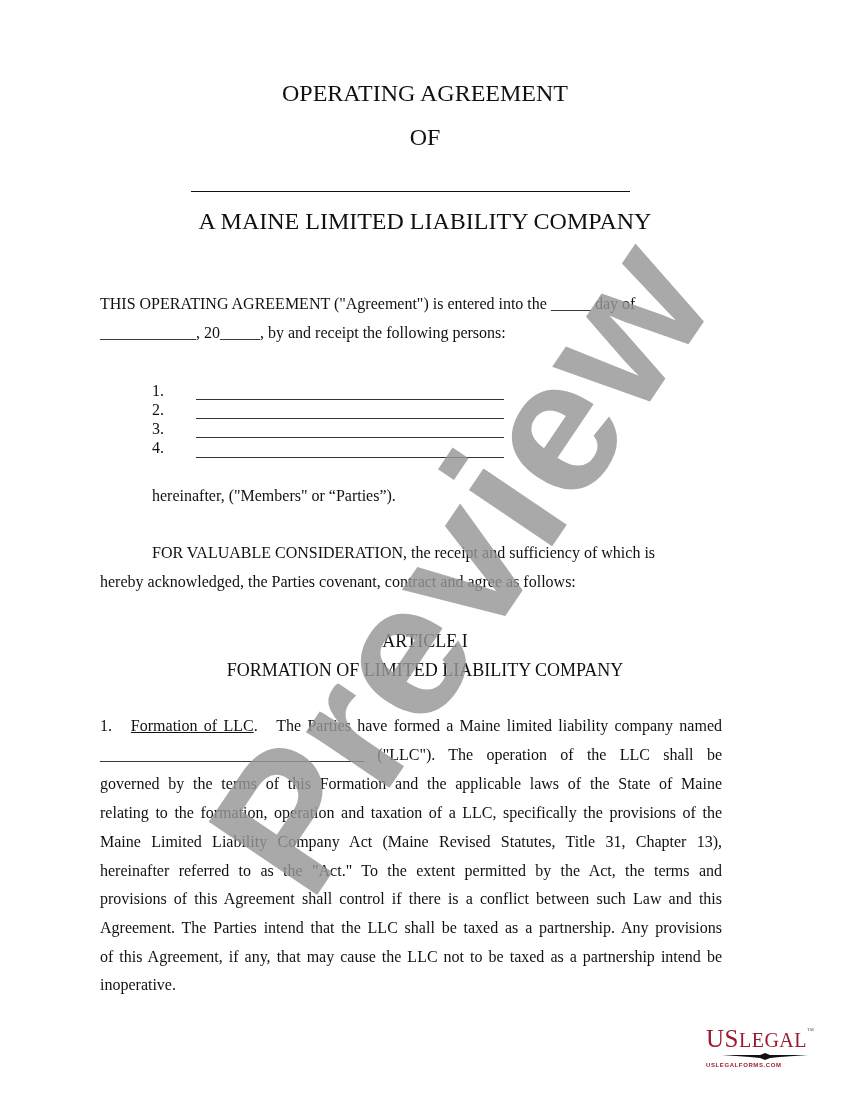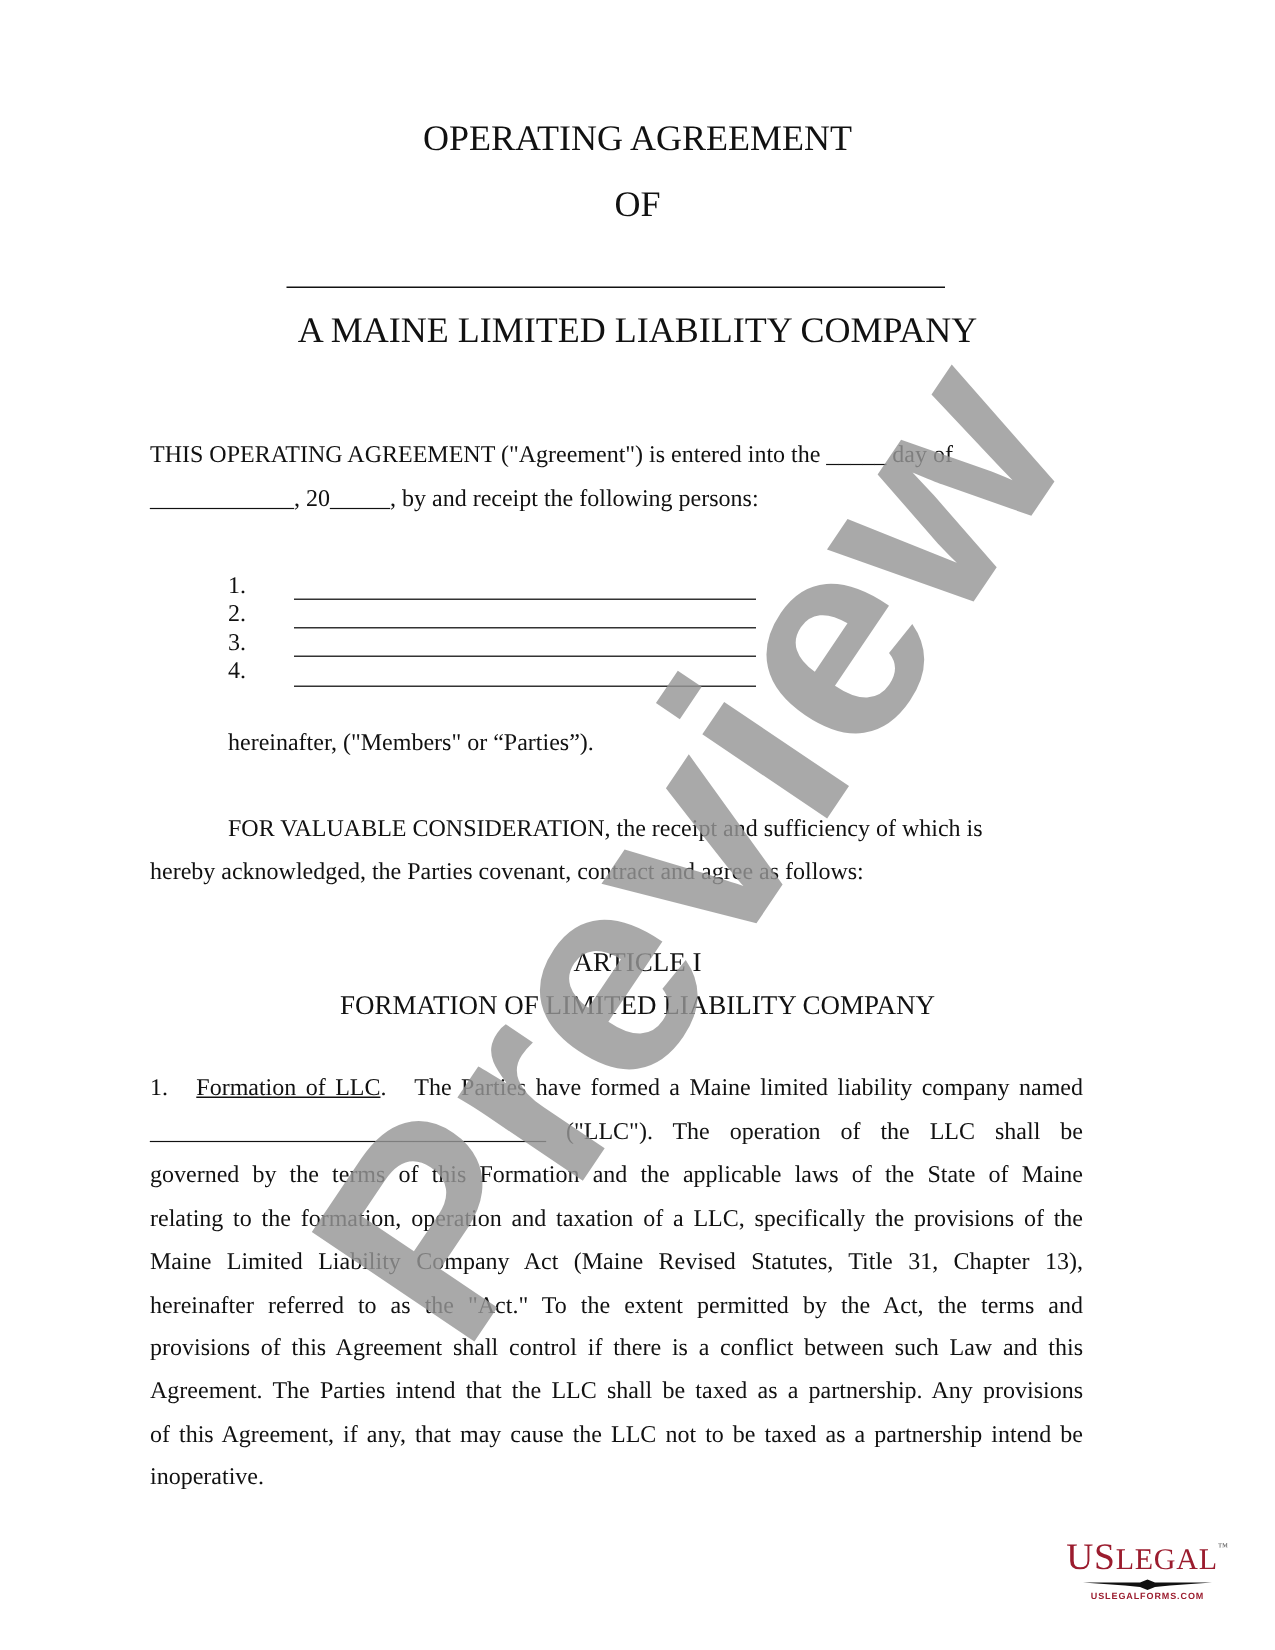--- a/index.html
+++ b/index.html
@@ -17,21 +17,21 @@
     .justify { position: absolute; left: 100px; width: 622px; text-align: justify; text-align-last: justify; }
     .lastline { position: absolute; left: 100px; }
     .num { position: absolute; left: 152px; font-size: 16px; }
     .blank { position: absolute; left: 196px; width: 308px; border-top: 1px solid #333; }
     .bold { font-weight: normal; font-size: 18px; }
     .ul { text-decoration: underline; }
     .watermark { position: absolute; left: 60px; top: 470px; width: 800px; text-align: center;
                  font-family: "Liberation Sans", "DejaVu Sans", sans-serif; font-weight: bold;
                  font-size: 190px; letter-spacing: 2px; color: rgba(150,150,150,0.82);
                  transform: rotate(-56deg); transform-origin: 50% 50%; pointer-events: none; line-height: 1; }
-    .logo { position: absolute; left: 706px; top: 1026px; width: 118px; text-align: center; }
+    .logo { position: absolute; left: 706px; top: 1026px; width: 118px; text-align: left; }
     .logo-main { font-family: "Liberation Serif", serif; font-size: 25px; color: #9b1c2e; line-height: 1; letter-spacing: 0.5px; }
     .logo-main .small { font-size: 20px; }
     .logo-tm { font-size: 7px; color: #555; vertical-align: top; position: relative; top: 2px; }
     .logo-wings { display: block; margin: 1px auto 0; }
     .logo-url { font-family: "Liberation Sans", sans-serif; font-size: 6px; color: #9b1c2e; font-weight: bold; letter-spacing: 0.6px; margin-top: 1px; }
   </style>
 </head>
 <body>
 
 <div class="page">

